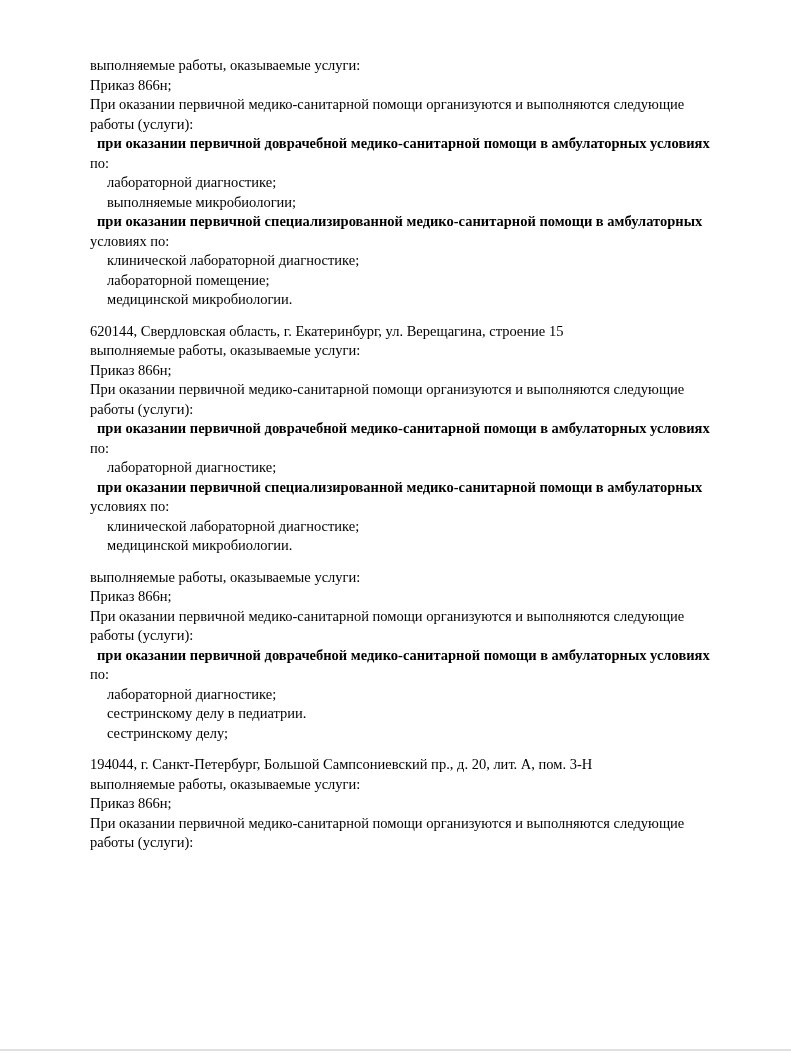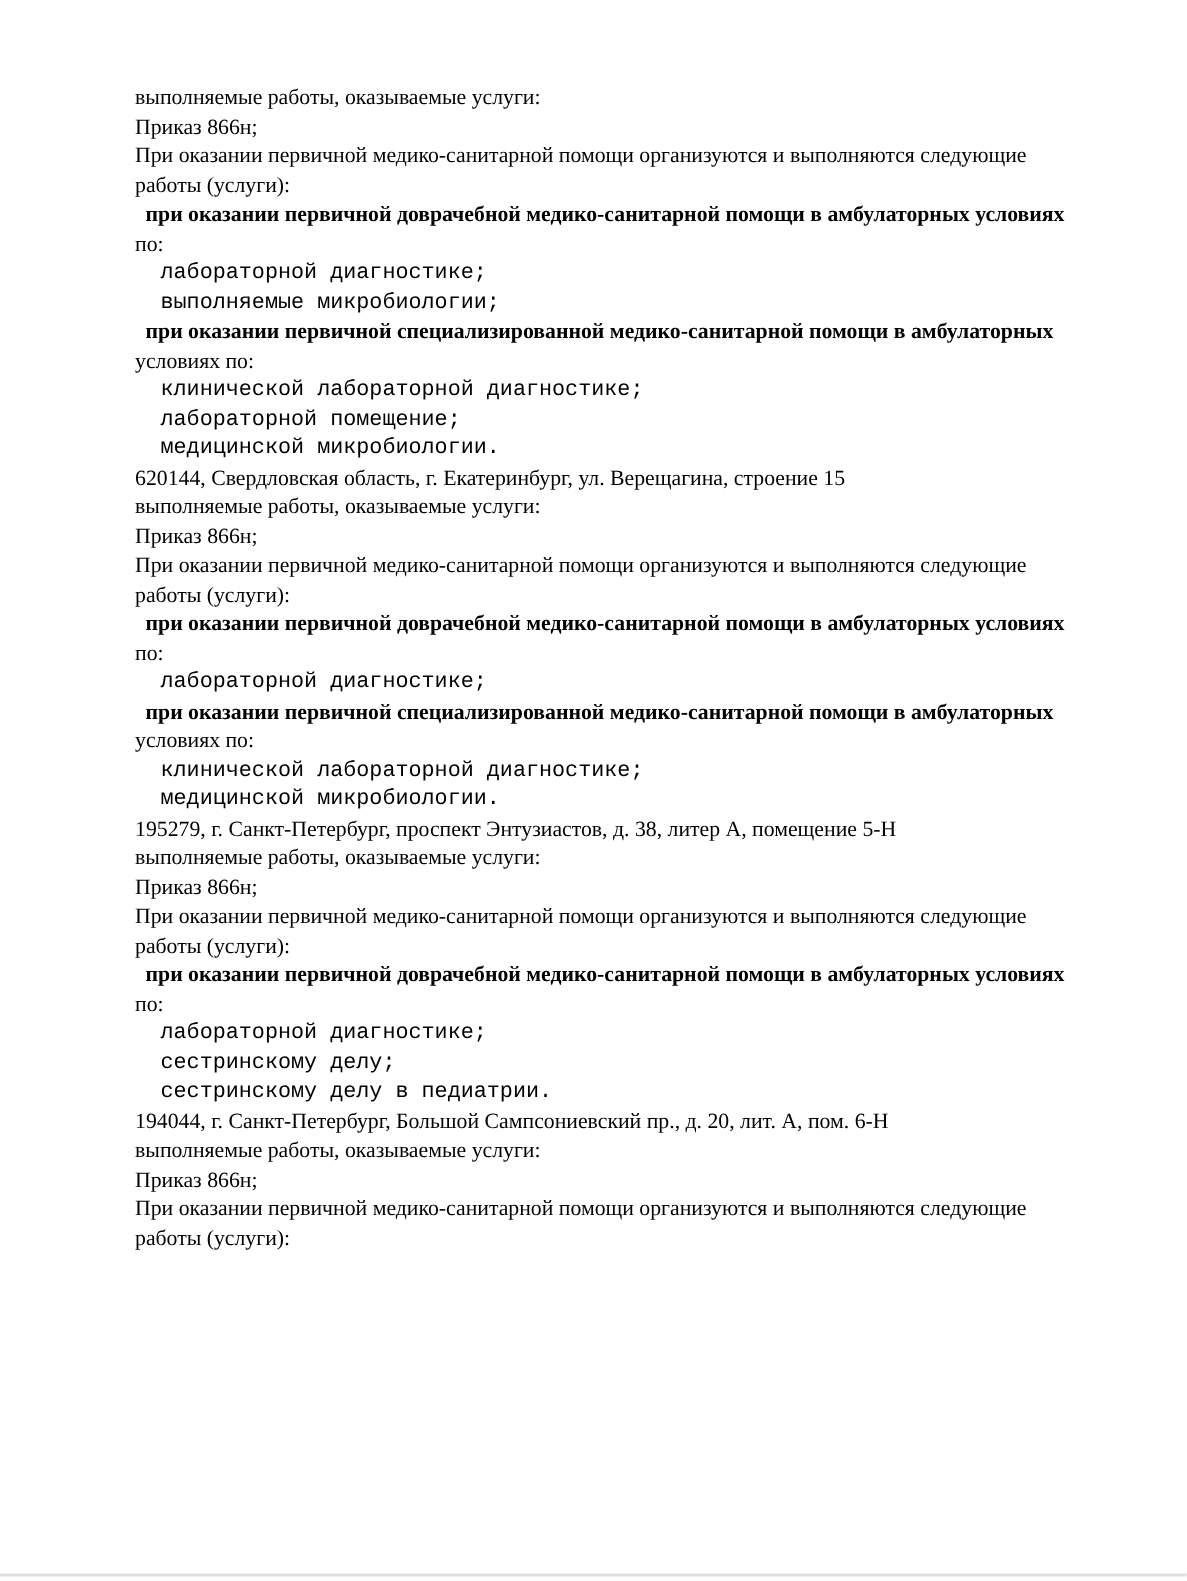--- a/index.html
+++ b/index.html
@@ -17,29 +17,29 @@
     color: #000000;
   }
   .doc {
     position: absolute;
     left: 90px;
     top: 56px;
     width: 690px;
     line-height: 19.5px;
   }
   .block + .block {
-    margin-top: 0;
+    margin-top: 12px;
   }
   .line {
     white-space: nowrap;
     padding-left: 0;
   }
   .indent0 { padding-left: 0; }
   .indent1 { padding-left: 7px; font-weight: bold; }
-  .indent2 { padding-left: 17px; font-family: Liberation Mono, monospace; }
+  .indent2 { padding-left: 17px; }
   .bottom-divider {
     position: absolute;
     left: 0;
     top: 1049px;
     width: 791px;
     height: 2px;
     background: #e0e0e0;
   }
 </style>
 </head>
@@ -69,32 +69,31 @@
       <div class="line indent0">работы (услуги):</div>
       <div class="line indent1">при оказании первичной доврачебной медико-санитарной помощи в амбулаторных условиях</div>
       <div class="line indent0">по:</div>
       <div class="line indent2">лабораторной диагностике;</div>
       <div class="line indent1">при оказании первичной специализированной медико-санитарной помощи в амбулаторных</div>
       <div class="line indent0">условиях по:</div>
       <div class="line indent2">клинической лабораторной диагностике;</div>
       <div class="line indent2">медицинской микробиологии.</div>
     </div>
     <div class="block">
-      <div class="line indent0">195279, г. Санкт-Петербург, проспект Энтузиастов, д. 38, литер А, помещение 5-Н</div>
       <div class="line indent0">выполняемые работы, оказываемые услуги:</div>
       <div class="line indent0">Приказ 866н;</div>
       <div class="line indent0">При оказании первичной медико-санитарной помощи организуются и выполняются следующие</div>
       <div class="line indent0">работы (услуги):</div>
       <div class="line indent1">при оказании первичной доврачебной медико-санитарной помощи в амбулаторных условиях</div>
       <div class="line indent0">по:</div>
       <div class="line indent2">лабораторной диагностике;</div>
+      <div class="line indent2">сестринскому делу в педиатрии.</div>
       <div class="line indent2">сестринскому делу;</div>
-      <div class="line indent2">сестринскому делу в педиатрии.</div>
     </div>
     <div class="block">
-      <div class="line indent0">194044, г. Санкт-Петербург, Большой Сампсониевский пр., д. 20, лит. А, пом. 6-Н</div>
+      <div class="line indent0">194044, г. Санкт-Петербург, Большой Сампсониевский пр., д. 20, лит. А, пом. 3-Н</div>
       <div class="line indent0">выполняемые работы, оказываемые услуги:</div>
       <div class="line indent0">Приказ 866н;</div>
       <div class="line indent0">При оказании первичной медико-санитарной помощи организуются и выполняются следующие</div>
       <div class="line indent0">работы (услуги):</div>
     </div>
   </div>
 <div class="bottom-divider"></div>
 
 </body></html>

